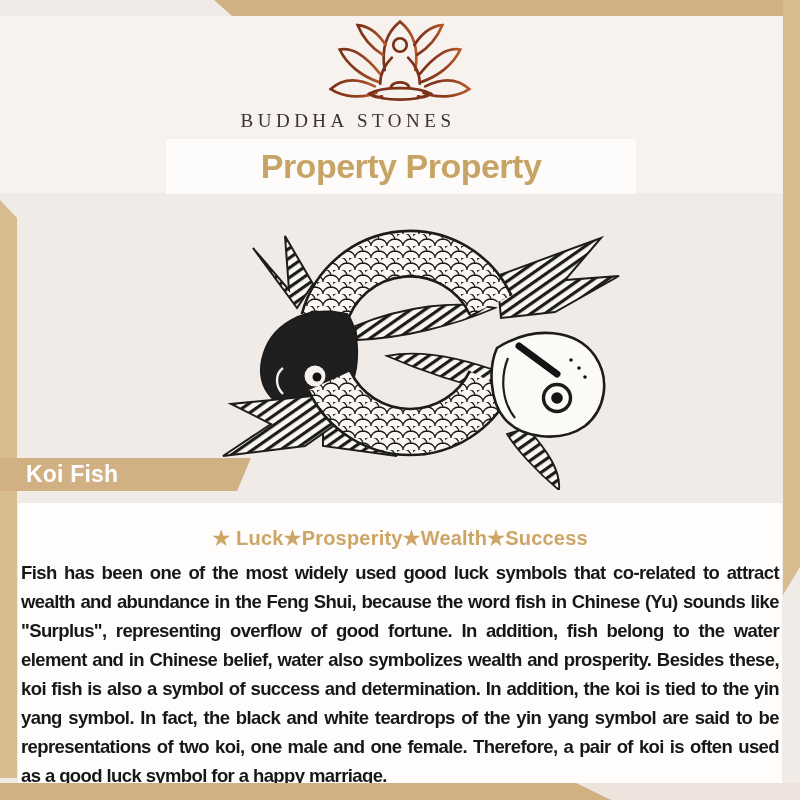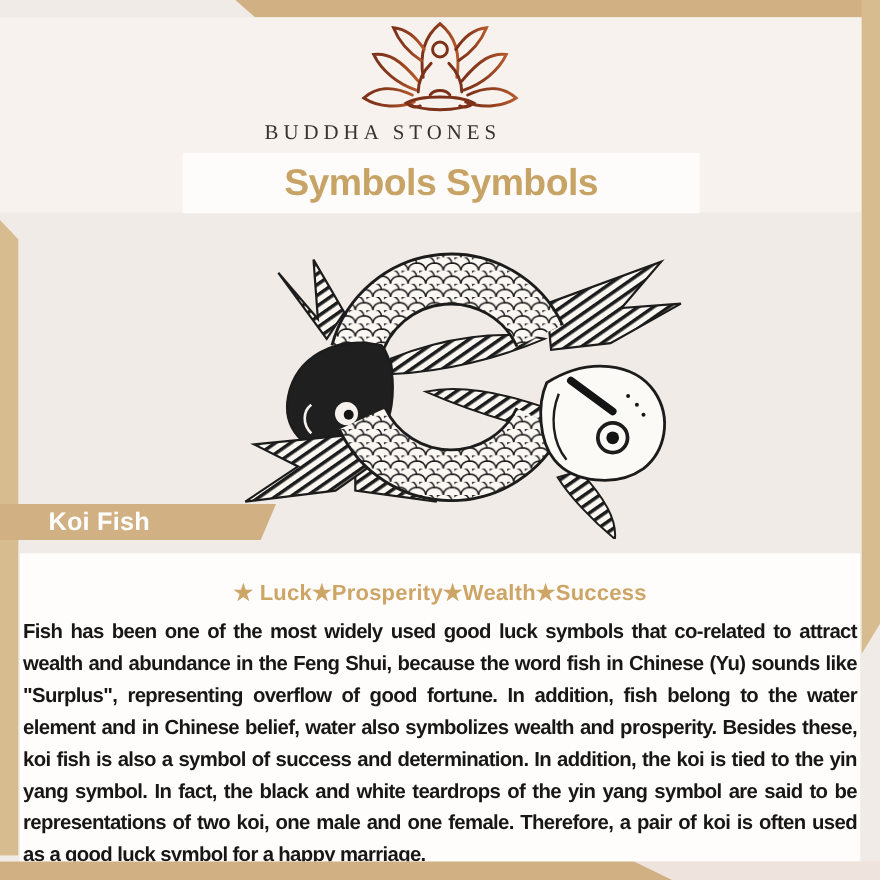--- a/index.html
+++ b/index.html
@@ -26,21 +26,21 @@
     font-family:"Liberation Serif", serif;font-size:19px;letter-spacing:4.5px;
     color:var(--brandInk,#3a322f);}
   .title-panel{left:166px;top:139px;width:470px;height:55px;background:var(--titlePanel,#fdfcfa);}
   .page-title{margin:0;text-align:center;line-height:55px;font-size:34px;font-weight:700;
     letter-spacing:-0.5px;color:var(--goldText,#c7a365);}
   
   .fish{left:205px;top:198px;width:420px;height:292px;}
   
   .koi-banner{left:0;top:458px;width:251px;height:33px;background:var(--gold,#d1b183);
     clip-path:polygon(0 0,100% 0,237px 100%,0 100%);}
-  .koi-banner span{display:block;padding-left:44px;line-height:33px;font-size:23px;
+  .koi-banner span{display:block;padding-left:26px;line-height:33px;font-size:23px;
     font-weight:700;color:#ffffff;letter-spacing:0.2px;}
   
   .body-panel{left:18px;top:503px;width:764px;height:297px;background:var(--bodyPanel,#fefdfb);}
   .stars-line{margin:23px 0 0 0;text-align:center;font-size:20px;font-weight:700;
     color:var(--starGold,#cda566);letter-spacing:0.2px;}
   .paragraph{margin:8px 3px 0 3px;font-size:18.5px;font-weight:700;line-height:29px;
     letter-spacing:-0.6px;color:var(--ink,#171717);text-align:justify;}
 </style>
 </head>
 <body>
@@ -73,21 +73,21 @@
       <path d="M 71,44 C 63,52 58,62 58,73 M 89,44 C 97,52 102,62 102,73"></path>
       <path d="M 70,76 C 74,70 86,70 90,76"></path>
       <path d="M 46,84 C 60,76 100,76 114,84 C 98,93 62,93 46,84 Z"></path>
       <path d="M 46,84 C 50,88 56,89 60,87 M 114,84 C 110,88 104,89 100,87"></path>
     </g>
   </svg>
 
   <div class="abs brand-name">BUDDHA STONES</div>
 
   <div class="abs title-panel">
-    <h1 class="page-title">Symbols Symbols</h1>
+    <h1 class="page-title">Property Property</h1>
   </div>
 
   <div class="abs strip-right"></div>
   <div class="abs strip-left"></div>
 
   <svg class="abs fish" viewBox="0 0 420 292">
     <defs>
       <pattern id="scales" width="16" height="12" patternUnits="userSpaceOnUse">
         <rect width="16" height="12" fill="#fbf8f4"></rect>
         <path d="M-2,6 a8,7 0 0 1 16,0 M6,12 a8,7 0 0 1 16,0 M-10,12 a8,7 0 0 1 16,0" fill="none" stroke="#1c1c1c" stroke-width="1.4"></path>

